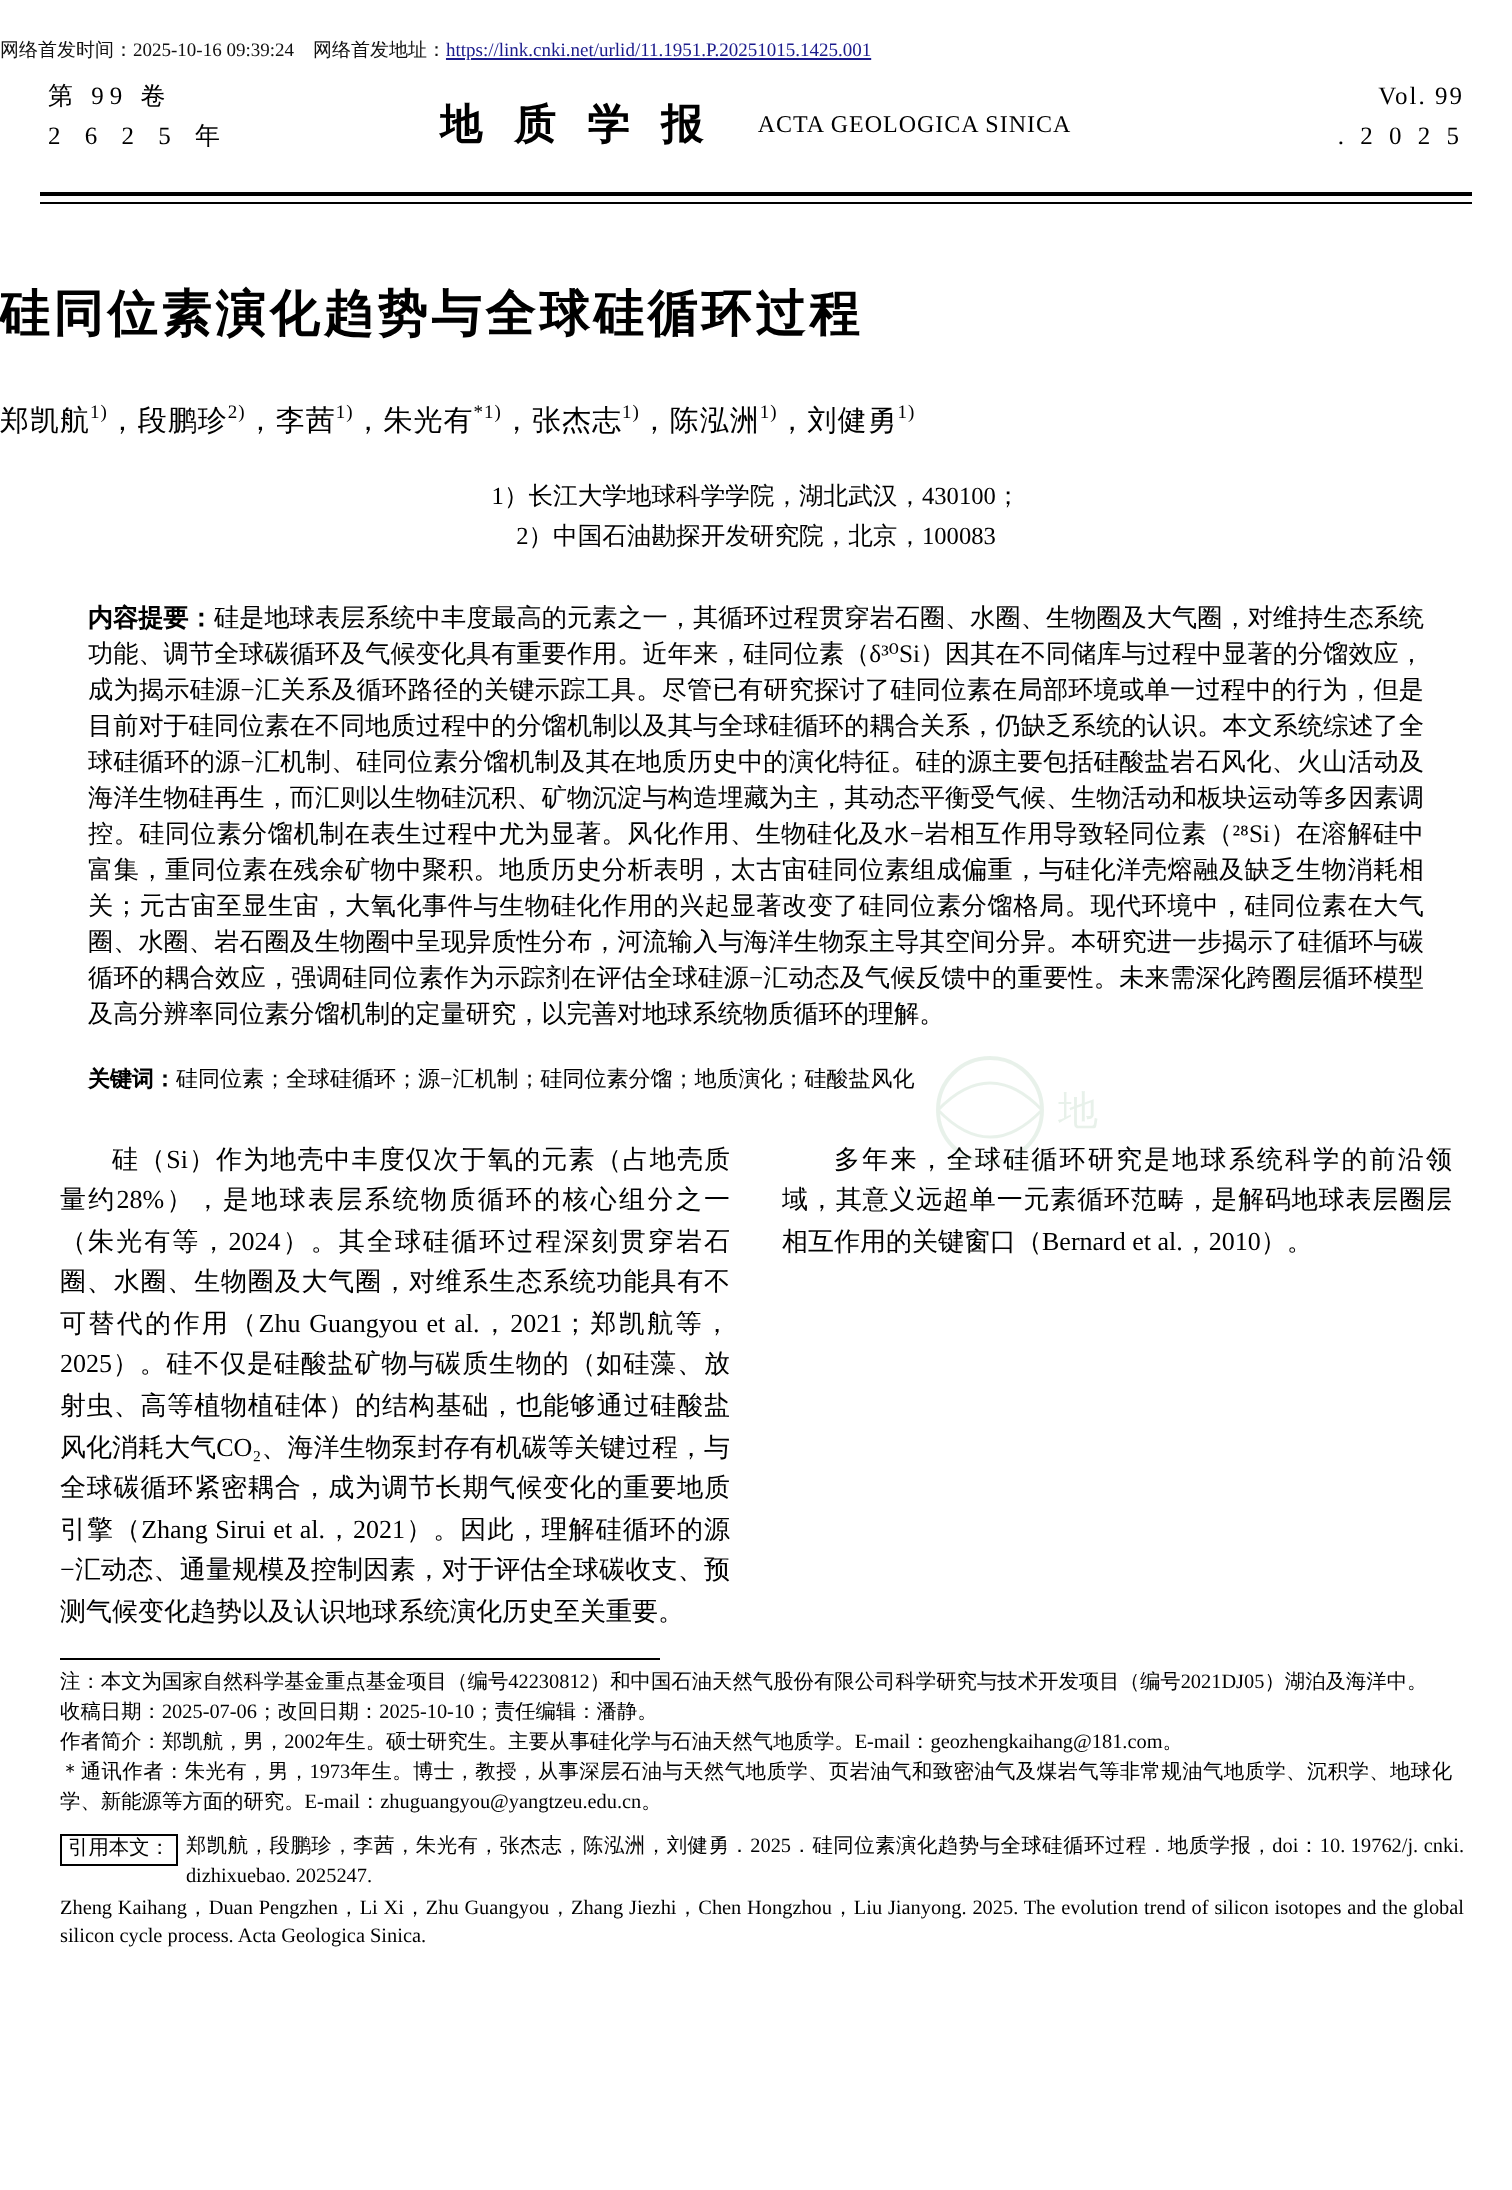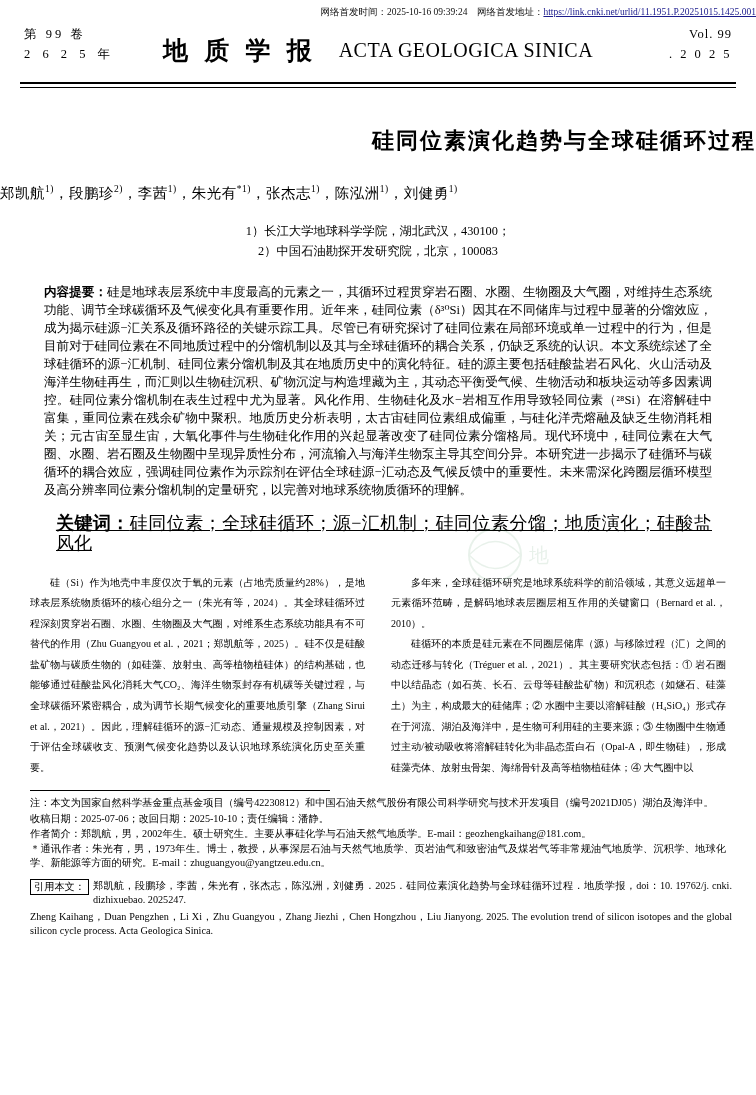--- a/index.html
+++ b/index.html
@@ -20,22 +20,22 @@
     height: 1095px;
     position: relative;
     padding: 0;
     box-sizing: border-box;
   }
 
   
   .pub-bar {
     font-size: 9.5px;
     line-height: 12px;
-    text-align: right;
-    padding-top: 6px;
+    text-align: left;
+    padding-top: 20px;
     color: #111;
     letter-spacing: 0;
   }
   .pub-bar .link {
     color: #1a1a8c;
     text-decoration: underline;
   }
 
   
   .masthead {
@@ -52,29 +52,29 @@
     letter-spacing: 3px;
   }
   .mast-left .l2 { letter-spacing: 4.5px; }
   .mast-center {
     position: absolute;
     left: 0; right: 0;
     top: 12px;
     text-align: center;
   }
   .mast-center .cn {
-    font-size: 25px;
+    font-size: 21px;
     letter-spacing: 5px;
-    font-family: Liberation Serif, serif;
+    font-family: Liberation Sans, sans-serif;
     font-weight: 600;
     display: inline-block;
     vertical-align: middle;
   }
   .mast-center .en {
-    font-size: 20px;
+    font-size: 12px;
     letter-spacing: 0.5px;
     display: inline-block;
     vertical-align: middle;
     margin-left: 22px;
     font-family: "Liberation Serif", serif;
   }
   .mast-right {
     position: absolute;
     right: 4px;
     top: 2px;
@@ -87,22 +87,22 @@
 
   .rule-double {
     margin: 2px 20px 0 20px;
     border-top: 2.2px solid #000;
     border-bottom: 0.8px solid #000;
     height: 2.5px;
   }
 
   
   .title {
-    text-align: right;
-    font-size: 22px;
+    text-align: left;
+    font-size: 25px;
     font-weight: bold;
     letter-spacing: 2px;
     margin: 38px 0 11px 0;
     font-family: "Liberation Serif", serif;
   }
   .authors {
     text-align: left;
     font-size: 14.5px;
     margin-top: 28px;
     letter-spacing: 0.5px;
@@ -119,37 +119,36 @@
   .abstract {
     margin: 22px 44px 0 44px;
     font-size: 12.6px;
     line-height: 18px;
     text-align: justify;
     text-justify: inter-ideograph;
     text-indent: 0;
   }
   .abstract b { font-weight: bold; }
   .keywords {
-    margin: 14px 44px 0 56px;
-    font-size: 18px;
-    line-height: 20px;
-    text-align: justify;
-    text-decoration: underline;
+    margin: 14px 44px 0 44px;
+    font-size: 11px;
+    line-height: 20px;
+    text-align: justify;
   }
   .keywords b { font-weight: bold; }
 
   
   .cols {
     margin: 20px 30px 0 30px;
     display: flex;
     gap: 26px;
   }
   .col {
     width: 50%;
-    font-size: 10px;
+    font-size: 13px;
     line-height: 20.6px;
     text-align: justify;
     text-justify: inter-ideograph;
   }
   .col p {
     margin: 0;
     text-indent: 2em;
   }
 
   
@@ -238,21 +237,20 @@
   <div class="keywords">
     <b>关键词：</b><span>硅同位素；全球硅循环；源−汇机制；硅同位素分馏；地质演化；硅酸盐风化</span>
   </div>
 
   <div class="cols">
     <div class="col">
       <p>硅（Si）作为地壳中丰度仅次于氧的元素（占地壳质量约28%），是地球表层系统物质循环的核心组分之一（朱光有等，2024）。其全球硅循环过程深刻贯穿岩石圈、水圈、生物圈及大气圈，对维系生态系统功能具有不可替代的作用（Zhu Guangyou et al.，2021；郑凯航等，2025）。硅不仅是硅酸盐矿物与碳质生物的（如硅藻、放射虫、高等植物植硅体）的结构基础，也能够通过硅酸盐风化消耗大气CO₂、海洋生物泵封存有机碳等关键过程，与全球碳循环紧密耦合，成为调节长期气候变化的重要地质引擎（Zhang Sirui et al.，2021）。因此，理解硅循环的源−汇动态、通量规模及控制因素，对于评估全球碳收支、预测气候变化趋势以及认识地球系统演化历史至关重要。</p>
     </div>
     <div class="col">
       <p>多年来，全球硅循环研究是地球系统科学的前沿领域，其意义远超单一元素循环范畴，是解码地球表层圈层相互作用的关键窗口（Bernard et al.，2010）。</p>
-      <p>硅循环的本质是硅元素在不同圈层储库（源）与移除过程（汇）之间的动态迁移与转化（Tréguer et al.，2021）。其主要研究状态包括：① 岩石圈中以结晶态（如石英、长石、云母等硅酸盐矿物）和沉积态（如燧石、硅藻土）为主，构成最大的硅储库；② 水圈中主要以溶解硅酸（H₄SiO₄）形式存在于河流、湖泊及海洋中，是生物可利用硅的主要来源；③ 生物圈中生物通过主动/被动吸收将溶解硅转化为非晶态蛋白石（Opal-A，即生物硅），形成硅藻壳体、放射虫骨架、海绵骨针及高等植物植硅体；④ 大气圈中以</p>
     </div>
   </div>
 
   <div class="footnote-rule"></div>
   <div class="footnotes">
     <div>注：本文为国家自然科学基金重点基金项目（编号42230812）和中国石油天然气股份有限公司科学研究与技术开发项目（编号2021DJ05）湖泊及海洋中。</div>
     <div>收稿日期：2025-07-06；改回日期：2025-10-10；责任编辑：潘静。</div>
     <div>作者简介：郑凯航，男，2002年生。硕士研究生。主要从事硅化学与石油天然气地质学。E-mail：geozhengkaihang@181.com。</div>
     <div>＊通讯作者：朱光有，男，1973年生。博士，教授，从事深层石油与天然气地质学、页岩油气和致密油气及煤岩气等非常规油气地质学、沉积学、地球化学、新能源等方面的研究。E-mail：zhuguangyou@yangtzeu.edu.cn。</div>
   </div>

